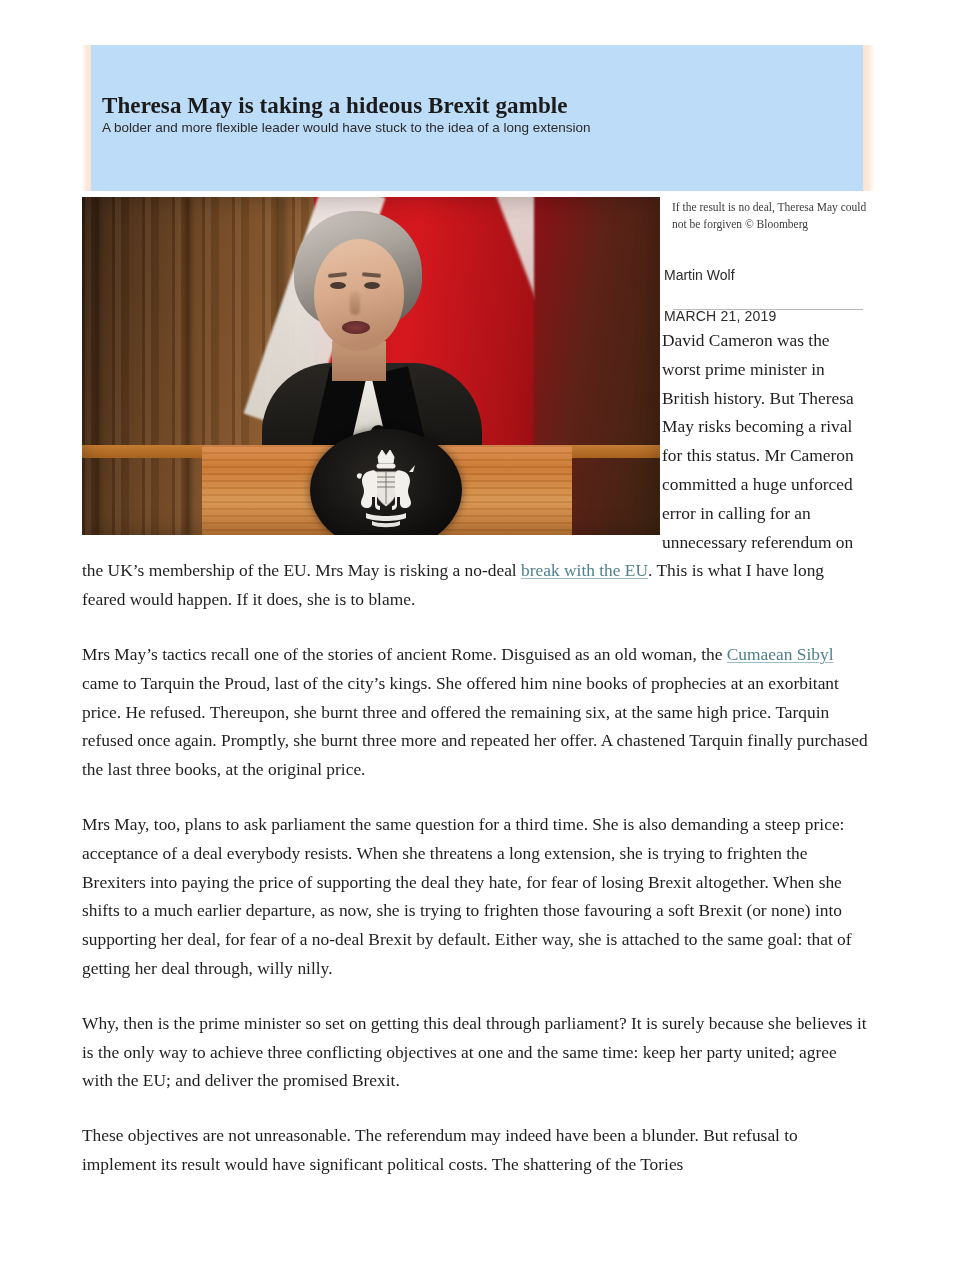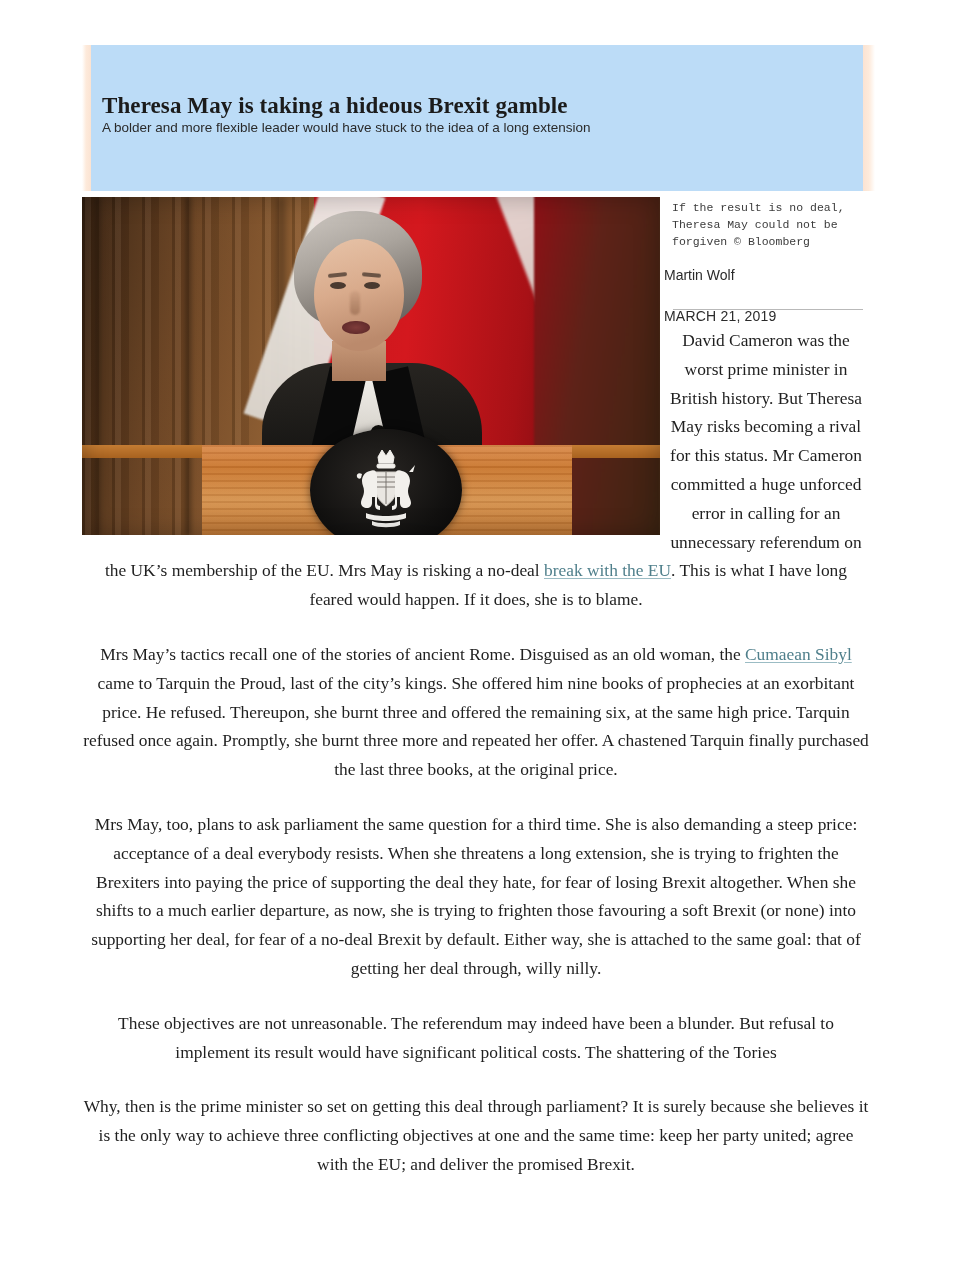--- a/index.html
+++ b/index.html
@@ -268,21 +268,21 @@
     pointer-events: none;
     box-shadow: inset 0 0 26px rgba(0,0,0,0.28);
   }
 
   
   .caption {
     position: absolute;
     left: 672px;
     top: 199px;
     width: 196px;
-    font-family: Liberation Mono, monospace;
+    font-family: Liberation Serif, serif;
     font-size: 11.5px;
     line-height: 17px;
     color: #3c3c3c;
   }
   .byline {
     position: absolute;
     left: 664px;
     top: 266px;
     width: 196px;
     font-family: "Liberation Sans", "DejaVu Sans", sans-serif;
@@ -309,21 +309,21 @@
   
   .article-body {
     position: absolute;
     left: 82px;
     top: 326px;
     width: 788px;
     font-family: "Liberation Serif", "DejaVu Serif", serif;
     font-size: 17.4px;
     line-height: 28.8px;
     color: #1f1f1f;
-    text-align: center;
+    text-align: left;
   }
   .float-block {
     float: left;
     width: 580px;
     height: 209px;
     shape-outside: none;
   }
   .article-body p {
     margin: 0 0 26px 0;
   }
@@ -423,18 +423,18 @@
     <div class="byline-date">MARCH 21, 2019</div>
   </div>
   <div class="byline-rule"></div>
 
   <div class="article-body">
     <div class="float-block"></div>
     <div id="body-paragraphs">
         <p class="lead"><span>David Cameron was the worst prime minister in British history. But Theresa May risks becoming a rival for this status. Mr Cameron committed a huge unforced error in calling for an unnecessary referendum on the UK’s membership of the EU. Mrs May is risking a no-deal </span><a href="#">break with the EU</a><span>. This is what I have long feared would happen. If it does, she is to blame.</span></p>
         <p><span>Mrs May’s tactics recall one of the stories of ancient Rome. Disguised as an old woman, the </span><a href="#">Cumaean Sibyl</a><span> came to Tarquin the Proud, last of the city’s kings. She offered him nine books of prophecies at an exorbitant price. He refused. Thereupon, she burnt three and offered the remaining six, at the same high price. Tarquin refused once again. Promptly, she burnt three more and repeated her offer. A chastened Tarquin finally purchased the last three books, at the original price.</span></p>
         <p><span>Mrs May, too, plans to ask parliament the same question for a third time. She is also demanding a steep price: acceptance of a deal everybody resists. When she threatens a long extension, she is trying to frighten the Brexiters into paying the price of supporting the deal they hate, for fear of losing Brexit altogether. When she shifts to a much earlier departure, as now, she is trying to frighten those favouring a soft Brexit (or none) into supporting her deal, for fear of a no-deal Brexit by default. Either way, she is attached to the same goal: that of getting her deal through, willy nilly.</span></p>
+        <p><span>Why, then is the prime minister so set on getting this deal through parliament? It is surely because she believes it is the only way to achieve three conflicting objectives at one and the same time: keep her party united; agree with the EU; and deliver the promised Brexit.</span></p>
         <p><span>These objectives are not unreasonable. The referendum may indeed have been a blunder. But refusal to implement its result would have significant political costs. The shattering of the Tories</span></p>
-        <p><span>Why, then is the prime minister so set on getting this deal through parliament? It is surely because she believes it is the only way to achieve three conflicting objectives at one and the same time: keep her party united; agree with the EU; and deliver the promised Brexit.</span></p>
       </div>
   </div>
 
 </div>
 
 </body></html>

